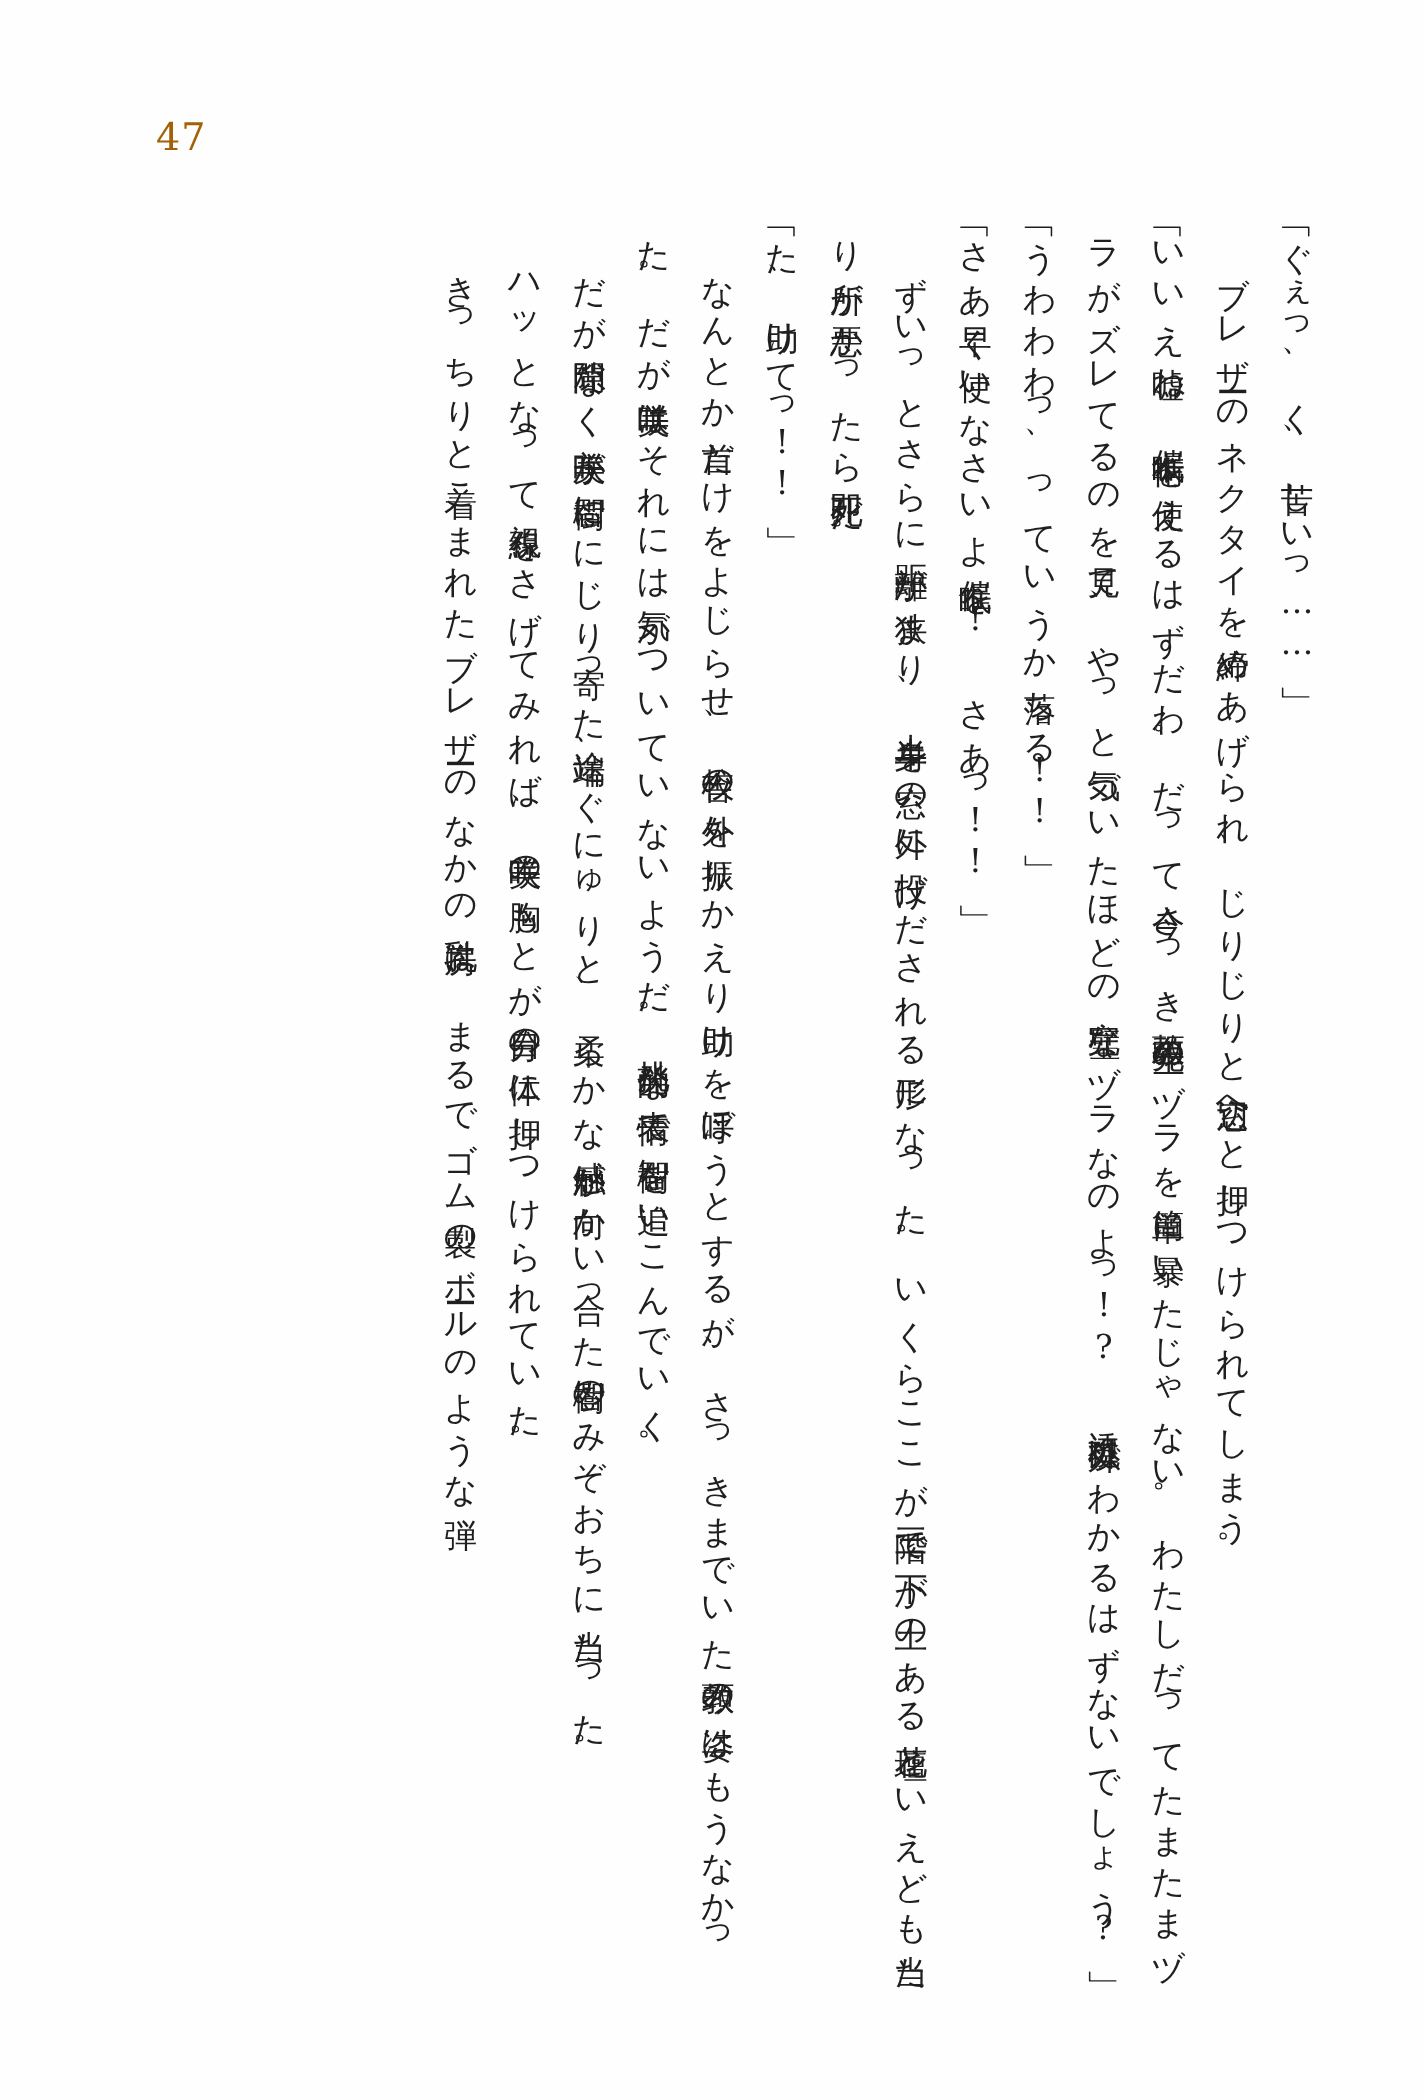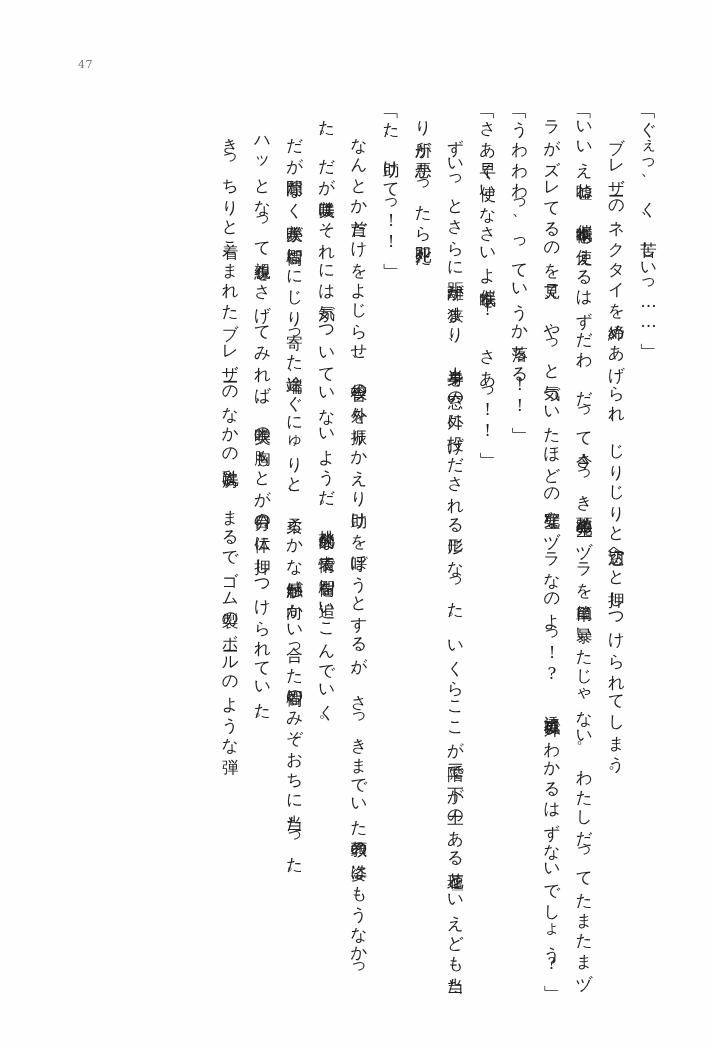--- a/index.html
+++ b/index.html
@@ -22,23 +22,23 @@
     top: 0;
     width: 712px;
     height: 1050px;
     background: #fefefe;
   }
 
   .page-number {
     position: absolute;
     left: 78px;
     top: 58px;
-    font-size: 11px;
+    font-size: 19px;
     font-family: "DejaVu Serif", "Liberation Serif", serif;
-    color: #737373;
+    color: #a16207;
     letter-spacing: 0.5px;
   }
 
   
   .text-block {
     position: absolute;
     top: 108px;
     left: 48px;
     width: 616px;
     height: 880px;

